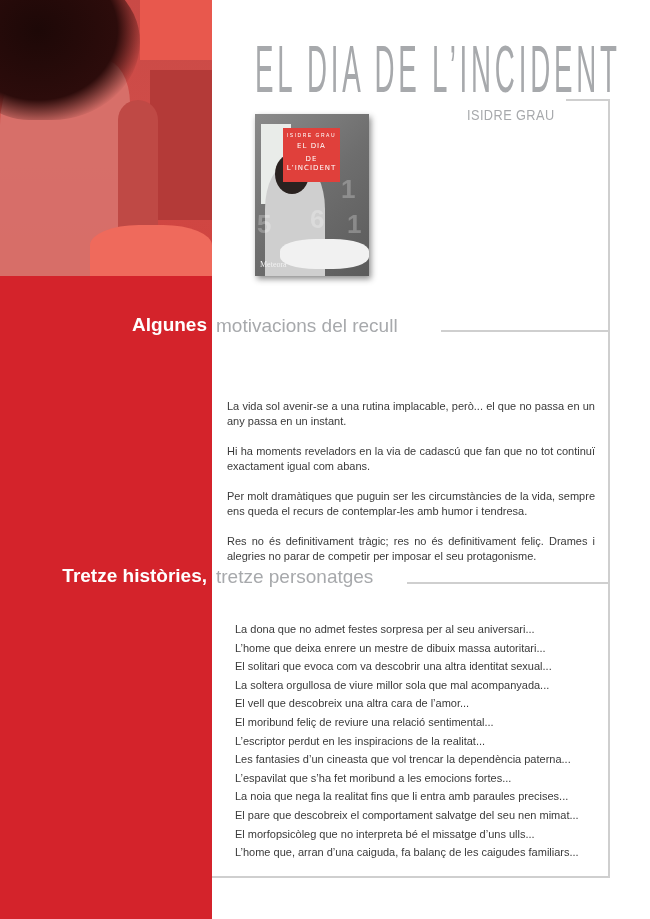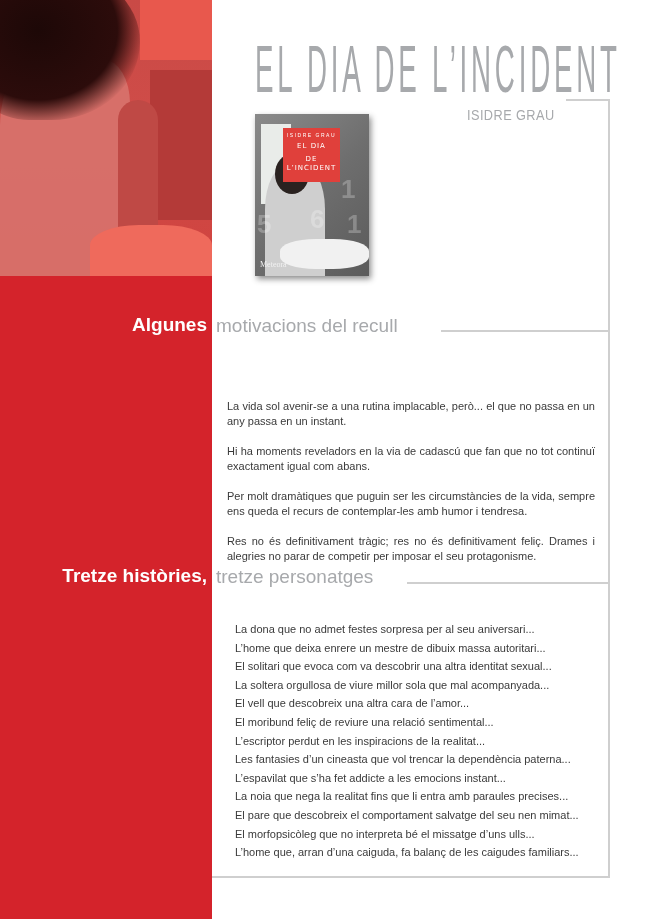--- a/index.html
+++ b/index.html
@@ -105,18 +105,18 @@
 
 <ul class="list">
   <li>La dona que no admet festes sorpresa per al seu aniversari...</li>
   <li>L’home que deixa enrere un mestre de dibuix massa autoritari...</li>
   <li>El solitari que evoca com va descobrir una altra identitat sexual...</li>
   <li>La soltera orgullosa de viure millor sola que mal acompanyada...</li>
   <li>El vell que descobreix una altra cara de l’amor...</li>
   <li>El moribund feliç de reviure una relació sentimental...</li>
   <li>L’escriptor perdut en les inspiracions de la realitat...</li>
   <li>Les fantasies d’un cineasta que vol trencar la dependència paterna...</li>
-  <li>L’espavilat que s’ha fet addicte a les emocions instant...</li>
+  <li>L’espavilat que s’ha fet moribund a les emocions fortes...</li>
   <li>La noia que nega la realitat fins que li entra amb paraules precises...</li>
   <li>El pare que descobreix el comportament salvatge del seu nen mimat...</li>
   <li>El morfopsicòleg que no interpreta bé el missatge d’uns ulls...</li>
   <li>L’home que, arran d’una caiguda, fa balanç de les caigudes familiars...</li>
 </ul>
 
 </body></html>

